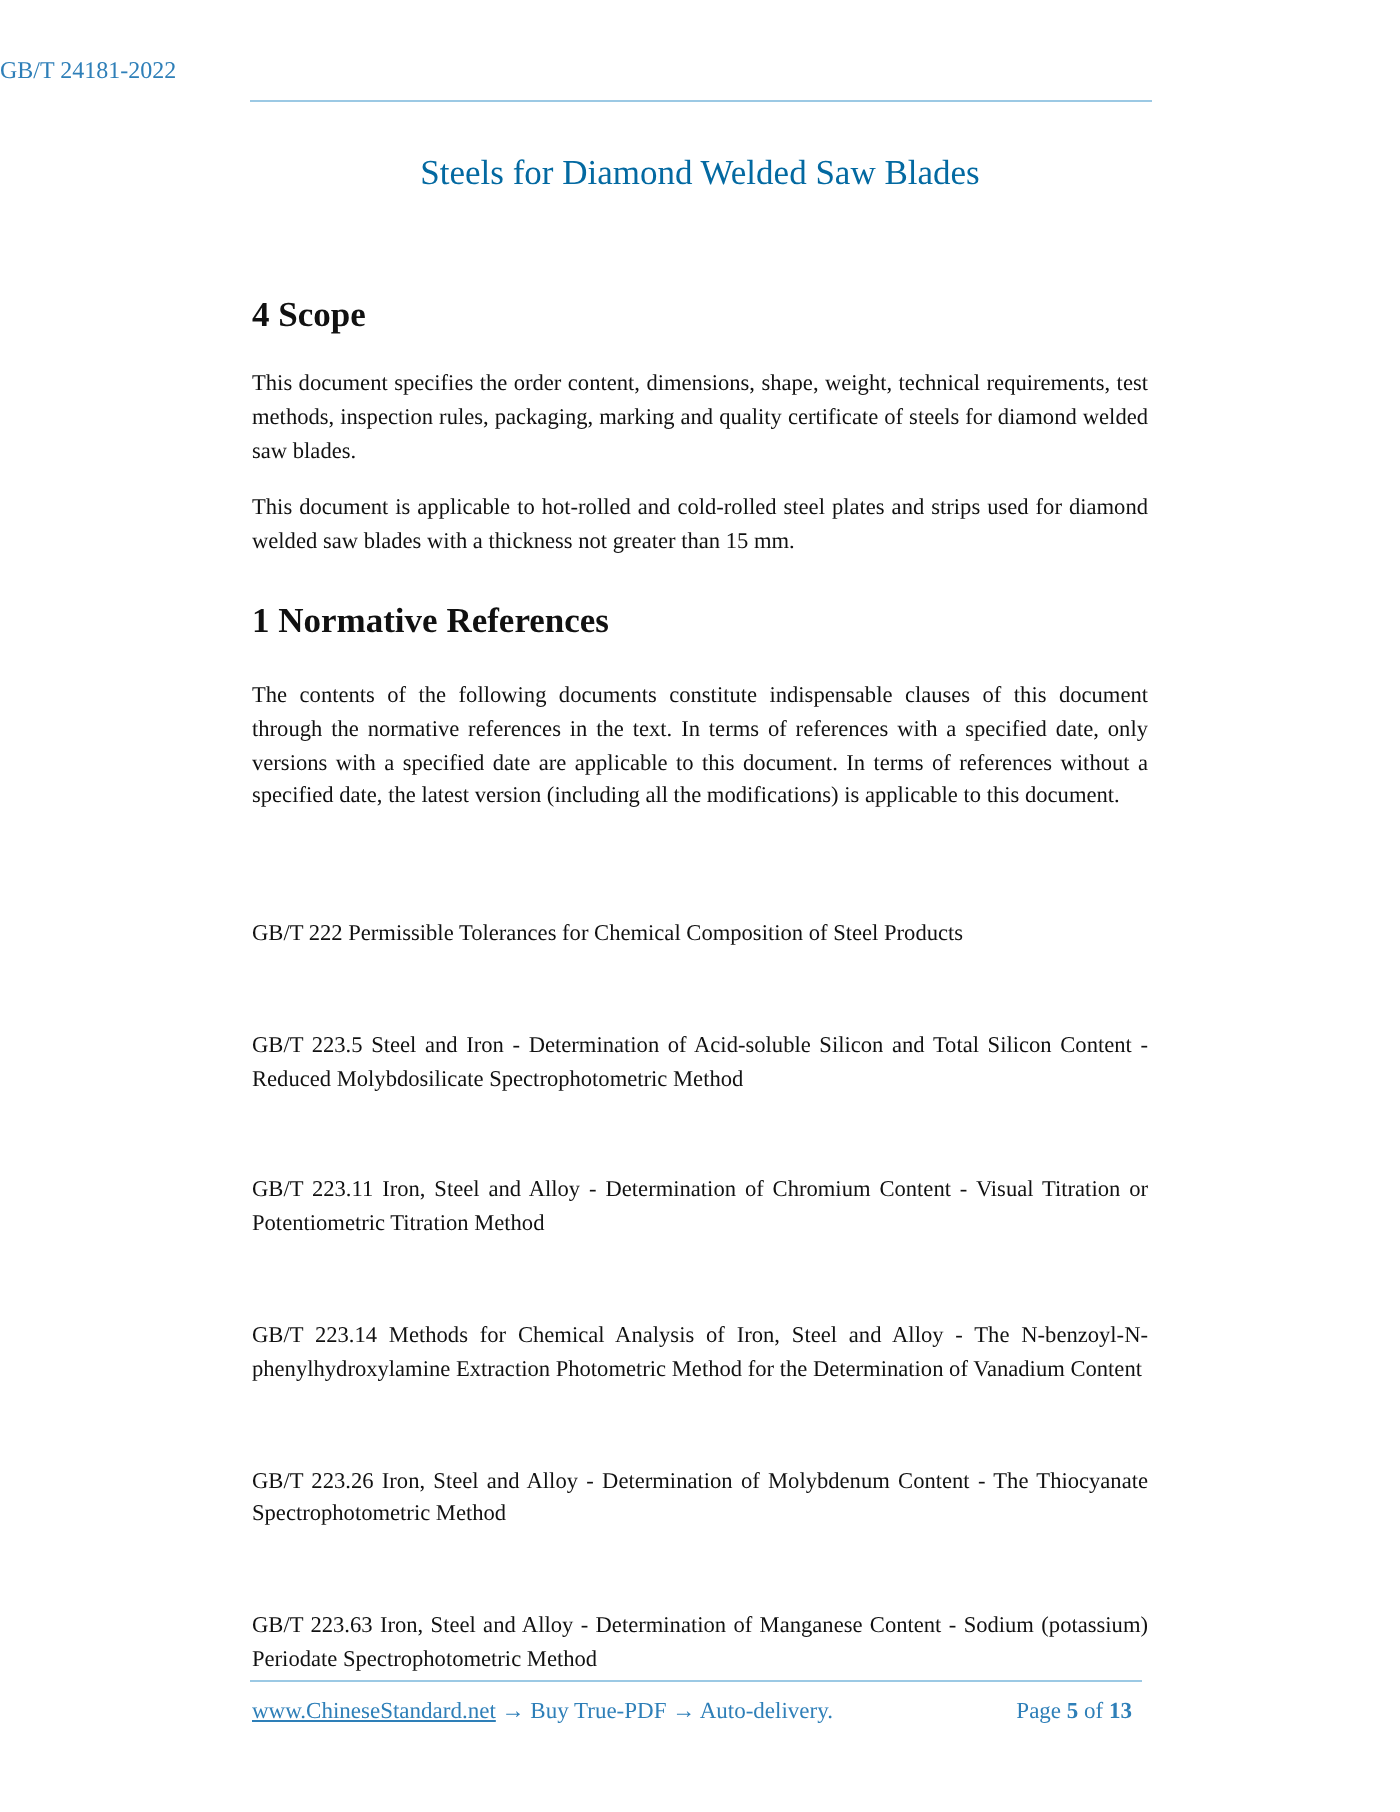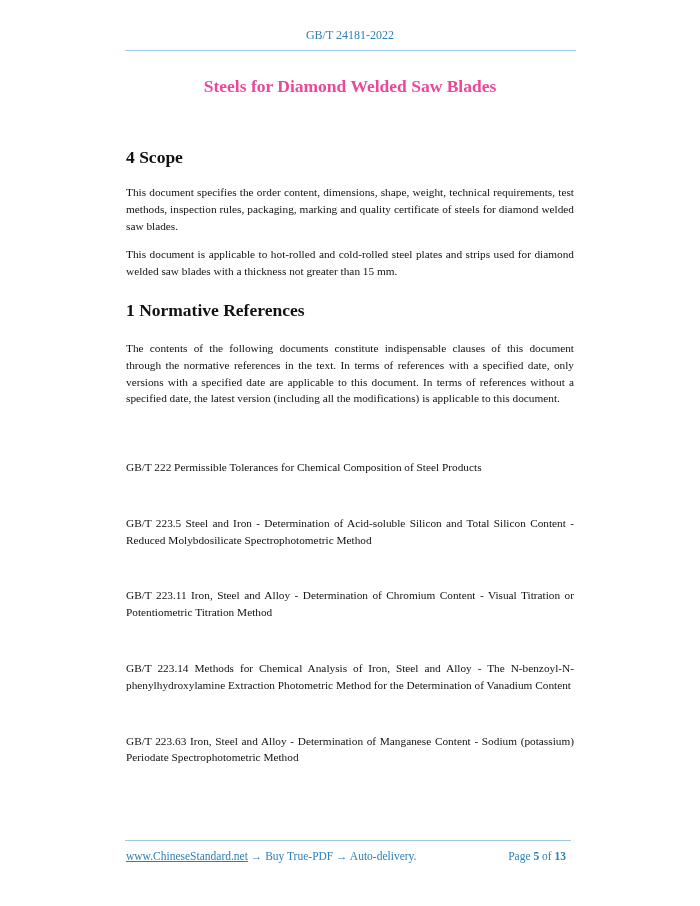--- a/index.html
+++ b/index.html
@@ -13,41 +13,41 @@
       position: relative;
       overflow: hidden;
       font-family: "Liberation Serif", "DejaVu Serif", serif;
       color: #111111;
     }
     .header-id {
       position: absolute;
       top: 28px;
       left: 0;
       width: 700px;
-      text-align: center;
+      text-align: left;
       font-size: 12px;
       color: #2e7fb8;
     }
     .header-rule {
       position: absolute;
       top: 50px;
       left: 125px;
       width: 451px;
       height: 1px;
       background: #9cc9e4;
     }
     .doc-title {
       position: absolute;
       top: 76px;
       left: 0;
       width: 700px;
       text-align: center;
       font-size: 17.5px;
-      font-weight: bold;
-      color: #ec4899;
+      font-weight: normal;
+      color: #0369a1;
     }
     .content {
       position: absolute;
       left: 126px;
       width: 448px;
       top: 140px;
     }
     h2 {
       margin: 0;
       font-size: 17.5px;
@@ -108,20 +108,21 @@
   <p class="sec1-p2">This document is applicable to hot-rolled and cold-rolled steel plates and strips used for diamond welded saw blades with a thickness not greater than 15 mm.</p>
 
   <h2 class="sec2-title">1 Normative References</h2>
   <p class="sec2-p1">The contents of the following documents constitute indispensable clauses of this document through the normative references in the text. In terms of references with a specified date, only versions with a specified date are applicable to this document. In terms of references without a specified date, the latest version (including all the modifications) is applicable to this document.</p>
 
   <div class="refs">
     <p class="ref">GB/T 222 Permissible Tolerances for Chemical Composition of Steel Products</p>
     <p class="ref">GB/T 223.5 Steel and Iron - Determination of Acid-soluble Silicon and Total Silicon Content - Reduced Molybdosilicate Spectrophotometric Method</p>
     <p class="ref">GB/T 223.11 Iron, Steel and Alloy - Determination of Chromium Content - Visual Titration or Potentiometric Titration Method</p>
     <p class="ref">GB/T 223.14 Methods for Chemical Analysis of Iron, Steel and Alloy - The N-benzoyl-N-phenylhydroxylamine Extraction Photometric Method for the Determination of Vanadium Content</p>
+    <p class="ref">GB/T 223.26 Iron, Steel and Alloy - Determination of Molybdenum Content - The Thiocyanate Spectrophotometric Method</p>
     <p class="ref">GB/T 223.63 Iron, Steel and Alloy - Determination of Manganese Content - Sodium (potassium) Periodate Spectrophotometric Method</p>
   </div>
 </div>
 
 <div class="footer-rule"></div>
 <div class="footer">
   <span class="footer-link">www.ChineseStandard.net</span><span> → Buy True-PDF → Auto-delivery.</span>
   <span class="footer-page">
     <span>Page</span>
     <b>5</b>

